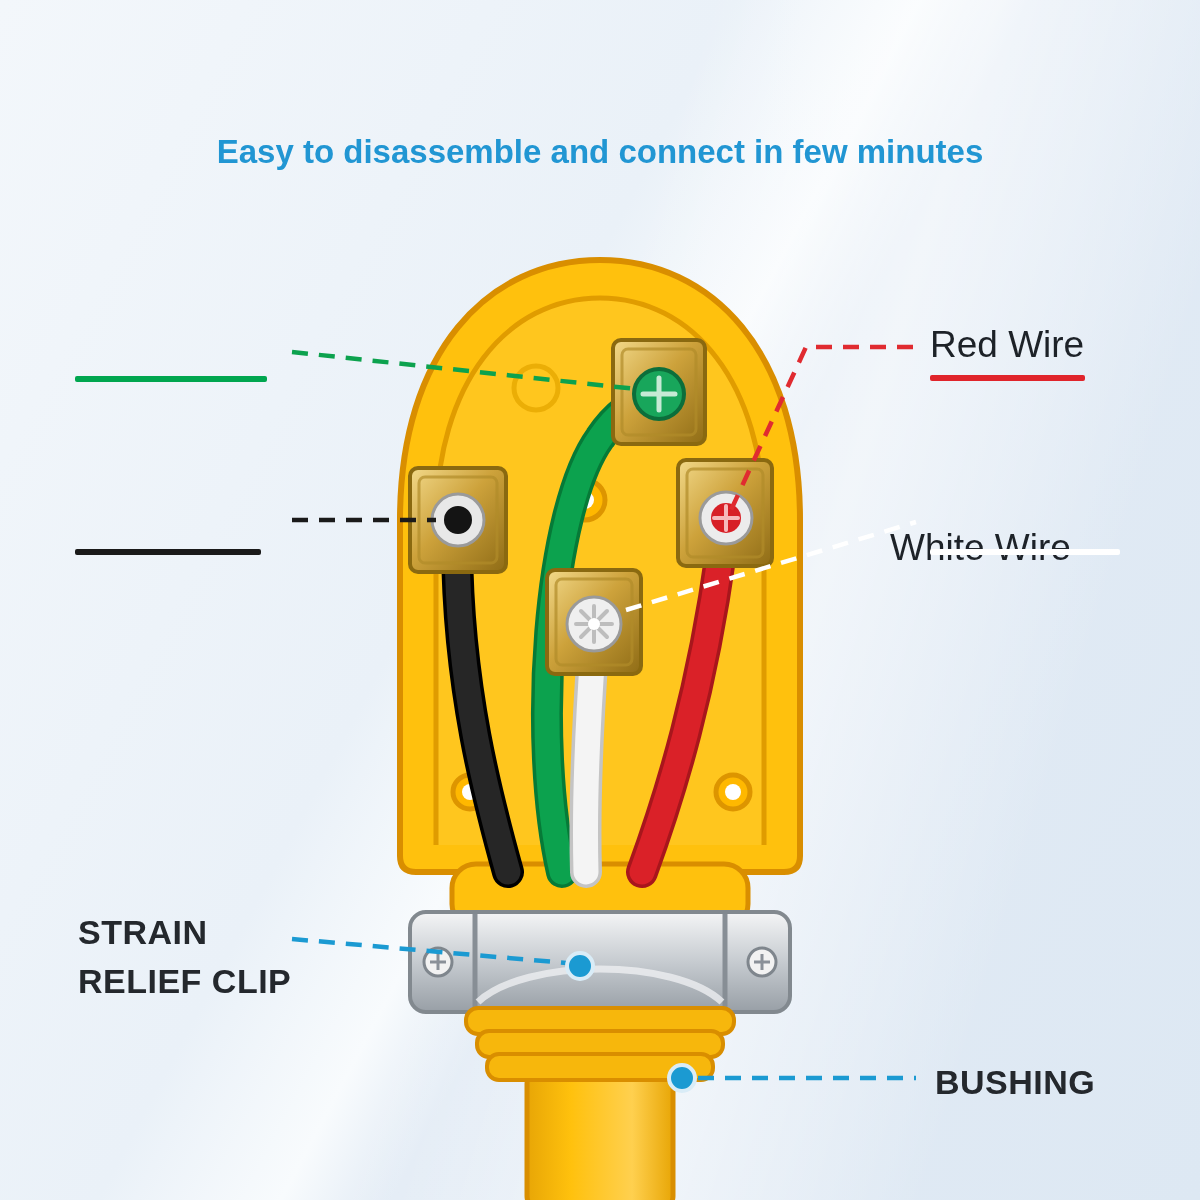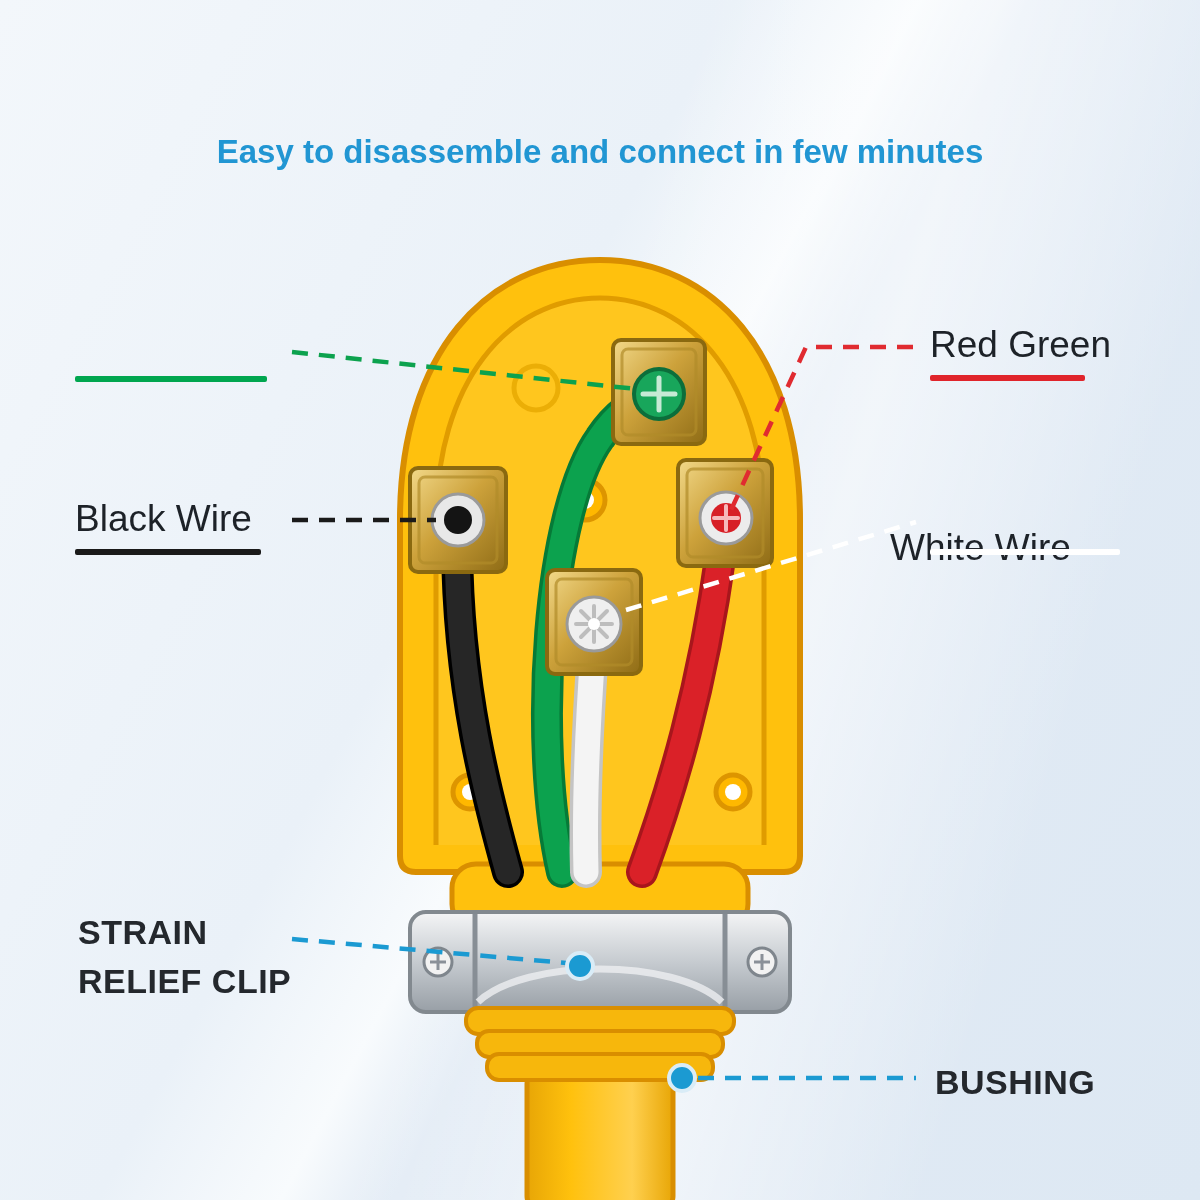--- a/index.html
+++ b/index.html
@@ -142,24 +142,23 @@
       <path d="M 698 1078 L 916 1078" stroke="#1B9AD2"></path>
     </g>
     <circle cx="580" cy="966" r="13" fill="#1B9AD2" stroke="#D9ECF7" stroke-width="4"></circle>
     <circle cx="682" cy="1078" r="13" fill="#1B9AD2" stroke="#D9ECF7" stroke-width="4"></circle>
   </svg>
 
   <div class="subtitle">Easy to disassemble and connect in few minutes</div>
 
   <div class="bar" style="left:75px;top:376px;width:192px;background:#00A64F;"></div>
 
-  <div class="wire-label" style="left:930px;top:324px;">Red Green</div>
+  <div class="wire-label" style="left:930px;top:324px;">Red Wire</div>
   <div class="bar" style="left:930px;top:375px;width:155px;background:#E0242B;"></div>
 
-  <div class="wire-label" style="left:75px;top:498px;">Black Wire</div>
   <div class="bar" style="left:75px;top:549px;width:186px;background:#1A1A1A;"></div>
 
   <div class="wire-label" style="left:890px;top:498px;margin-top:29px;">White Wire</div>
   <div class="bar" style="left:930px;top:549px;width:190px;background:#FFFFFF;"></div>
 
   <div class="part-label" style="left:78px;top:908px;">
     <div>STRAIN</div>
     <div>RELIEF CLIP</div>
   </div>
 

